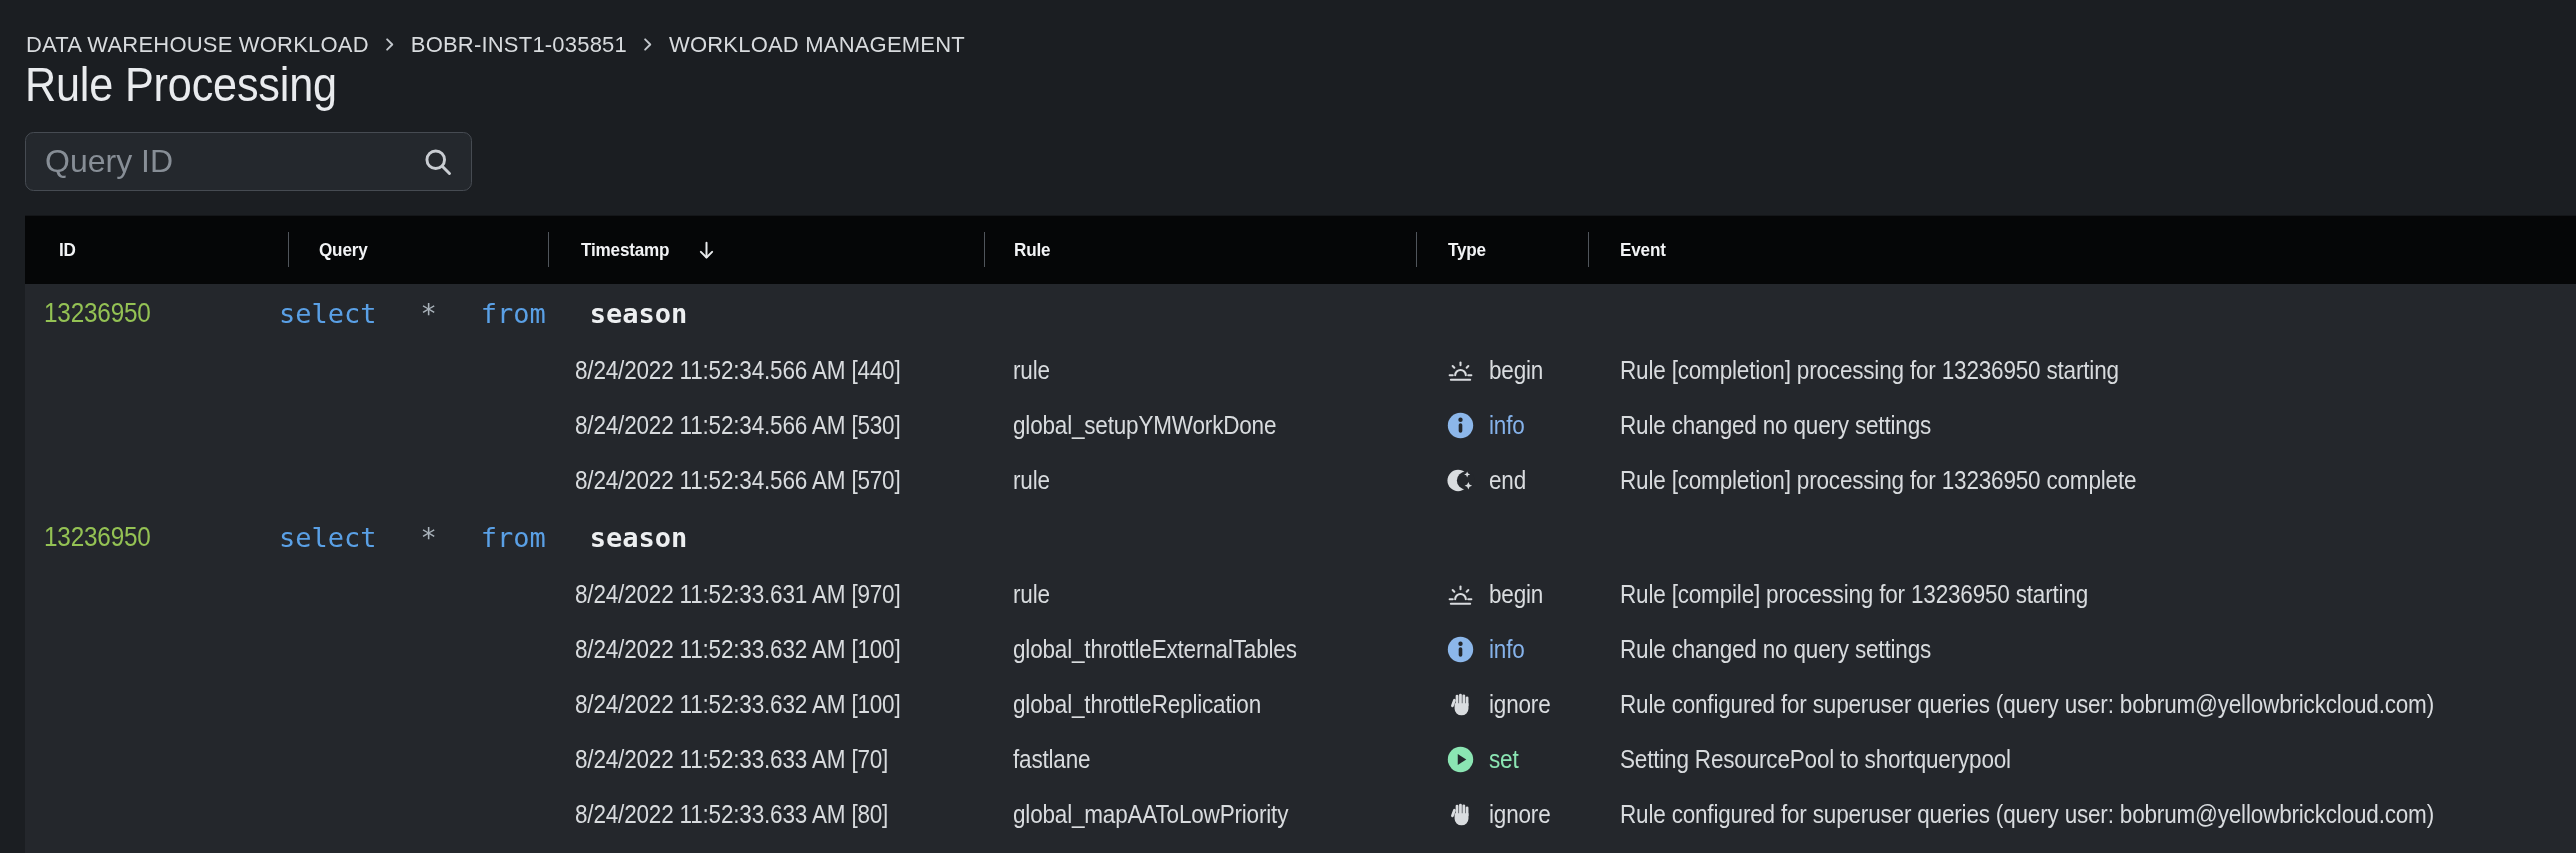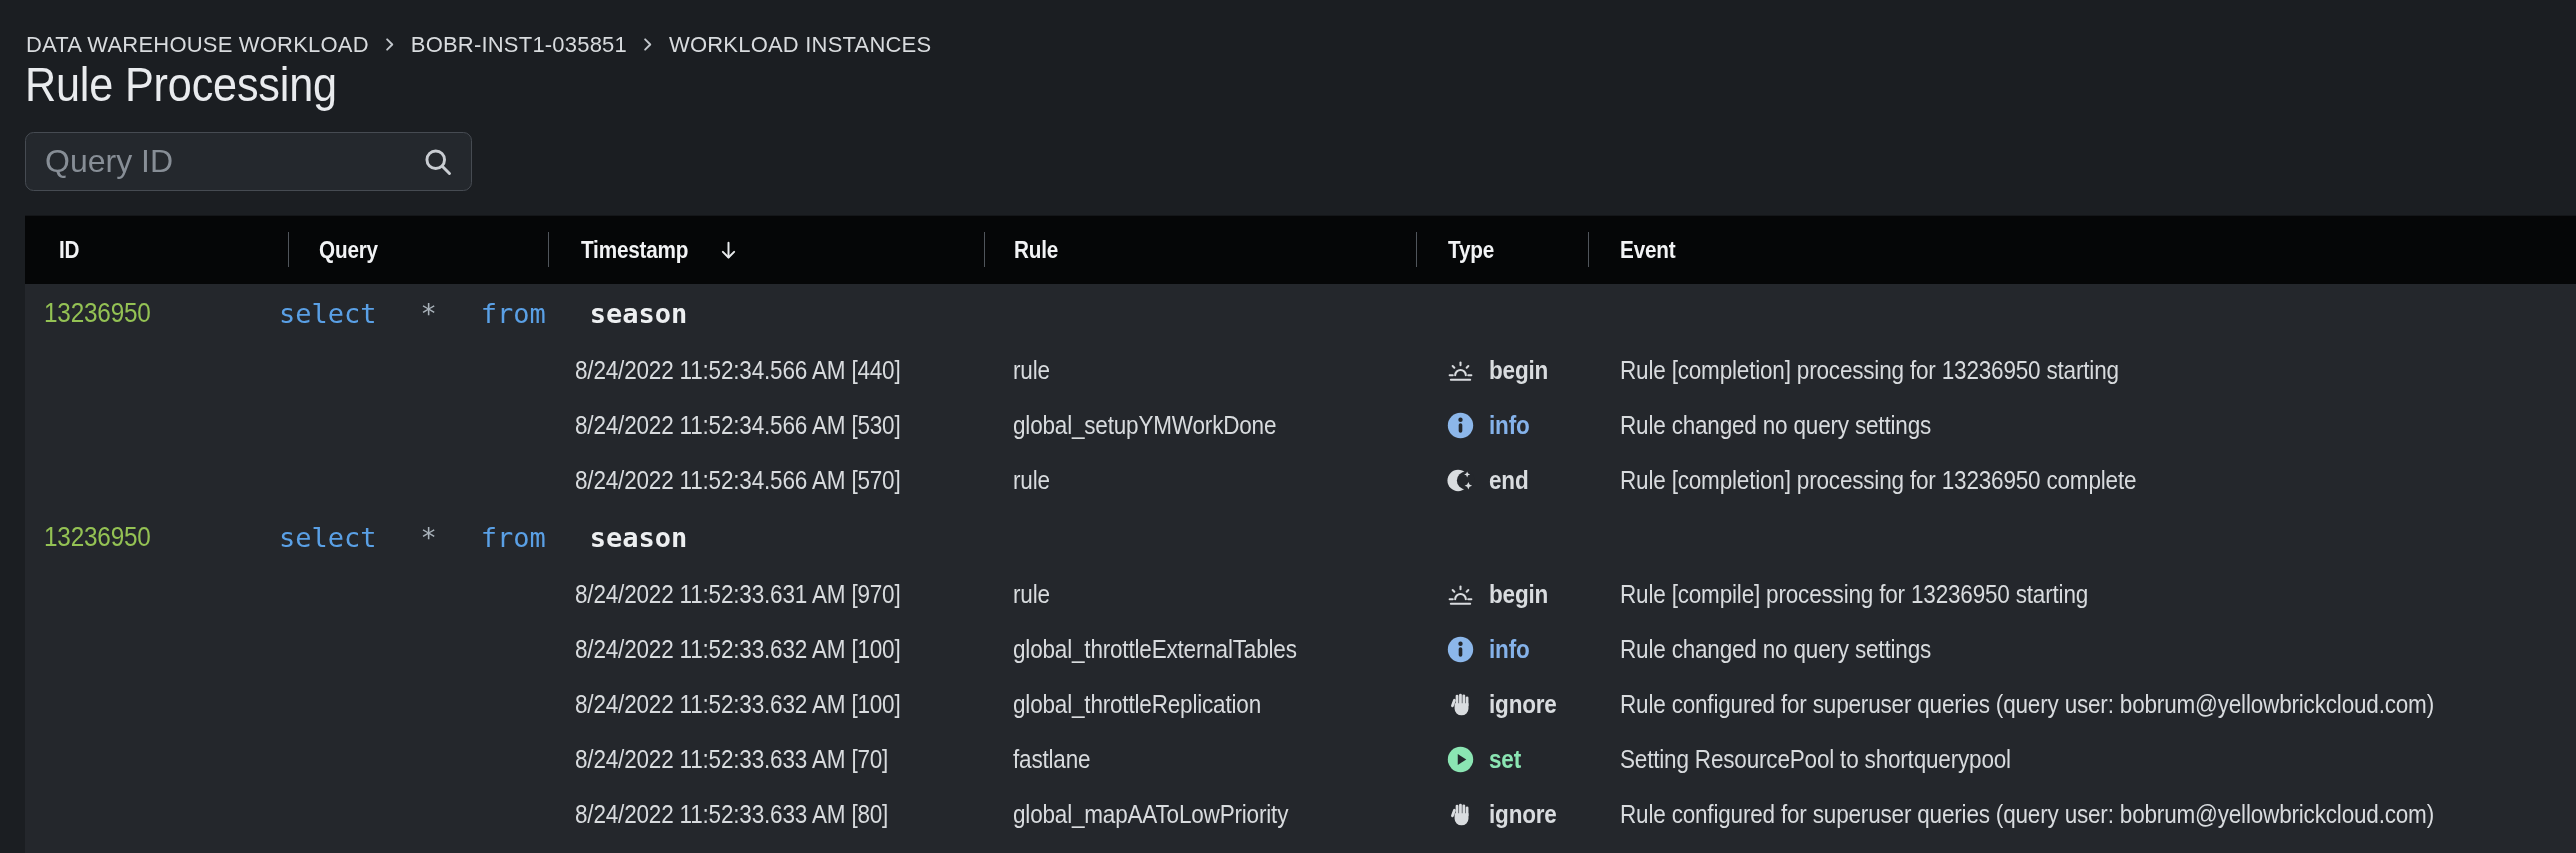--- a/index.html
+++ b/index.html
@@ -26,37 +26,37 @@
   .search-input{flex:1;background:transparent;border:none;outline:none;color:#dfe2e6;font-size:32px;
     font-family:"Liberation Sans", sans-serif;min-width:0;}
   .search-input::placeholder{color:#878e96;}
   .search-icon{width:32px;height:32px;flex:0 0 auto;cursor:pointer;}
   .search-icon svg{width:32px;height:32px;}
 
   
   .table{position:absolute;left:25px;top:215px;right:0;bottom:0;background:#24272c;}
   .thead{position:relative;height:68px;background:#050607;border-top:1.9px solid #141619;}
   .hcell{position:absolute;top:0;height:68px;display:flex;align-items:center;gap:15.3px;
-    font-size:23px;font-weight:700;color:#f2f3f5;cursor:pointer;white-space:nowrap;}
+    font-size:19px;font-weight:700;color:#f2f3f5;cursor:pointer;white-space:nowrap;}
   .h-id{left:34px;}.h-query{left:294px;text-align:right;}.h-ts{left:556px;}.h-rule{left:989px;}.h-type{left:1423px;}.h-event{left:1595px;}
   .divider{position:absolute;top:16px;width:1px;height:35px;background:#50555b;}
   .d1{left:263px;}.d2{left:523px;}.d3{left:959px;}.d4{left:1391px;}.d5{left:1563px;}
   .sort-icon{width:25px;height:25px;display:inline-flex;}
   .sort-icon svg{width:25px;height:25px;}
 
   .tbody{position:relative;}
   .row{position:relative;width:100%;}
   .group-row{height:59px;}
   .event-row{height:55px;}
   .cell{position:absolute;top:0;bottom:0;display:flex;align-items:center;white-space:nowrap;}
   .c-id{left:19px;font-size:27px;color:#94c254;cursor:pointer;}
   .c-query{left:254px;font-family:"DejaVu Sans Mono", monospace;font-size:27px;gap:44px;}
   .c-ts{left:550px;font-size:25px;color:#d8dbde;}
   .c-rule{left:988px;font-size:25px;color:#d8dbde;}
-  .c-type{left:1421px;gap:14.3px;font-weight:bold;}
+  .c-type{left:1421px;gap:14.3px;}
   .c-event{left:1595px;font-size:25px;color:#d8dbde;}
   .type-icon{width:29px;height:29px;display:inline-flex;align-items:center;justify-content:center;}
   .type-icon svg{width:29px;height:29px;}
   .type-label{font-size:25px;color:#d9dcdf;}
   .type-info .type-label{color:#85b2ea;}
   .type-set .type-label{color:#8be5b3;}
   .tok{white-space:pre;}
   .tok-keyword{color:#5aa0e6;}
   .tok-operator{color:#a9b2ba;}
   .tok-identifier{color:#edeff1;font-weight:bold;}
@@ -72,21 +72,21 @@
         <svg viewBox="0 0 24 24" fill="none" stroke="#c2c7cc" stroke-width="2.4" stroke-linecap="round" stroke-linejoin="round">
           <polyline points="9,5.5 15.5,12 9,18.5"></polyline>
         </svg>
       </span>
     <span class="crumb">BOBR-INST1-035851</span>
     <span class="chev">
         <svg viewBox="0 0 24 24" fill="none" stroke="#c2c7cc" stroke-width="2.4" stroke-linecap="round" stroke-linejoin="round">
           <polyline points="9,5.5 15.5,12 9,18.5"></polyline>
         </svg>
       </span>
-    <span class="crumb">WORKLOAD INSTANCES</span>
+    <span class="crumb">WORKLOAD MANAGEMENT</span>
   </nav>
 
   <h1 class="page-title cond">Rule Processing</h1>
 
   <div class="search-box">
     <input type="text" class="search-input" placeholder="Query ID" style="">
     <span class="search-icon"><svg viewBox="0 0 24 24" fill="none" stroke="#c9cdd2" stroke-width="2.2" stroke-linecap="round">
           <circle cx="10.3" cy="10.3" r="6.6"></circle>
           <line x1="15.2" y1="15.2" x2="20.6" y2="20.6"></line>
         </svg></span>

